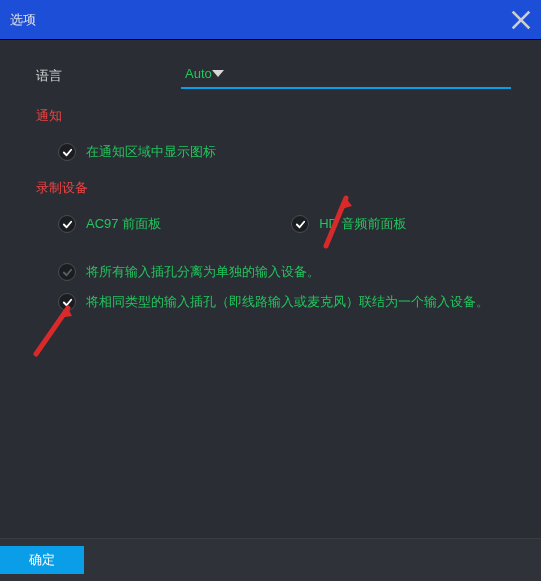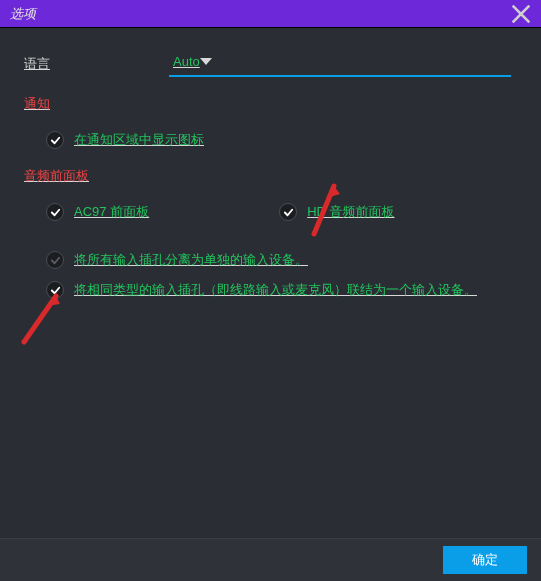--- a/index.html
+++ b/index.html
@@ -4,41 +4,39 @@
 <style>
   * { box-sizing: border-box; margin: 0; padding: 0; }
   html, body { width: 541px; height: 581px; overflow: hidden; }
   body {
     background: #2a2d33;
     font-family: "Microsoft YaHei", "PingFang SC", sans-serif;
     color: #d8d8d8;
     font-size: 13px;
   }
   .titlebar {
-    height: 28px;
-    background: #6d28d9;
+    height: 40px;
+    background: #1d4ed8;
     display: flex;
     align-items: center;
     justify-content: space-between;
     padding: 0 10px;
     border-bottom: 1px solid #000;
-    font-style: italic;
   }
   .titlebar-title { color: #e2e2e2; font-size: 13px; }
   .close-btn {
     color: #d0d0d0;
     font-size: 16px;
     cursor: pointer;
     width: 20px; height: 20px;
     display: flex; align-items: center; justify-content: center;
   }
   .content {
-    padding: 22px 30px 0 24px;
+    padding: 22px 30px 0 36px;
     height: 510px;
-    text-decoration: underline;
   }
   .row-lang {
     display: flex;
     align-items: center;
     margin-bottom: 18px;
   }
   .lang-label { width: 145px; color: #d8d8d8; }
   .select {
     flex: 1;
     position: relative;
@@ -88,21 +86,20 @@
   }
   .arrow svg { display: block; }
   .content-inner { position: relative; }
   .footer {
     position: absolute;
     bottom: 0; left: 0; right: 0;
     height: 43px;
     background: #2f3238;
     border-top: 1px solid #3a3d42;
     display: flex;
-    justify-content: flex-end;
     align-items: center;
     padding-right: 14px;
   }
   .ok-btn {
     background: #0a9de8;
     color: #fff;
     border: none;
     width: 84px;
     height: 28px;
     font-size: 13px;
@@ -139,21 +136,21 @@
     <div class="opt-row">
       <span class="checkbox checked">
         <svg viewBox="0 0 12 12">
             <path d="M2 6 L5 9 L10 3" stroke-width="2" fill="none" stroke-linecap="round" stroke-linejoin="round"></path>
           </svg>
       </span>
       <span class="opt-label">在通知区域中显示图标</span>
     </div>
 
     <div class="spacer-sm"></div>
-    <div class="section-label">音频前面板</div>
+    <div class="section-label">录制设备</div>
     <div class="two-col">
       <div class="opt-row">
         <span class="checkbox checked">
           <svg viewBox="0 0 12 12">
               <path d="M2 6 L5 9 L10 3" stroke-width="2" fill="none" stroke-linecap="round" stroke-linejoin="round"></path>
             </svg>
         </span>
         <span class="opt-label">AC97 前面板</span>
       </div>
       <div class="opt-row col2">

